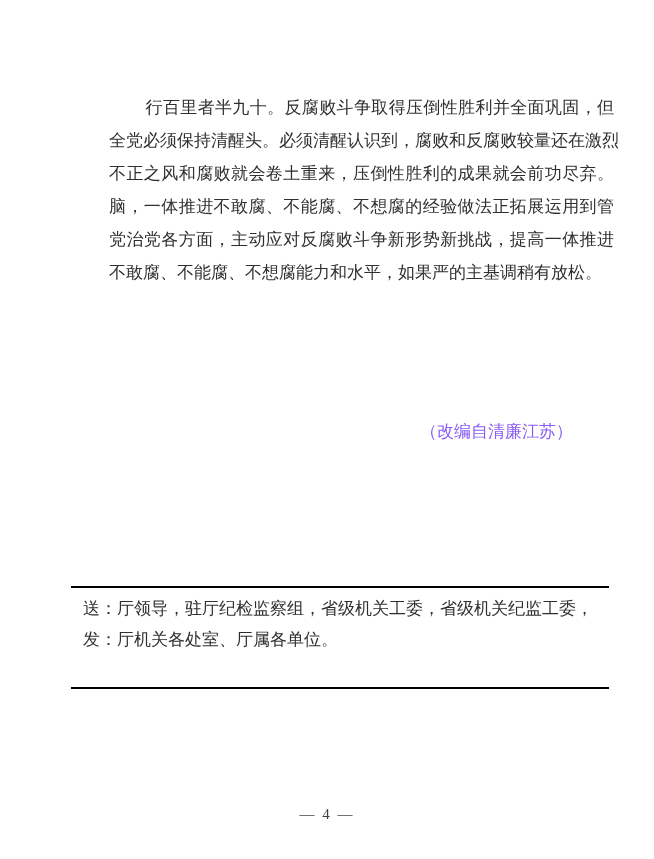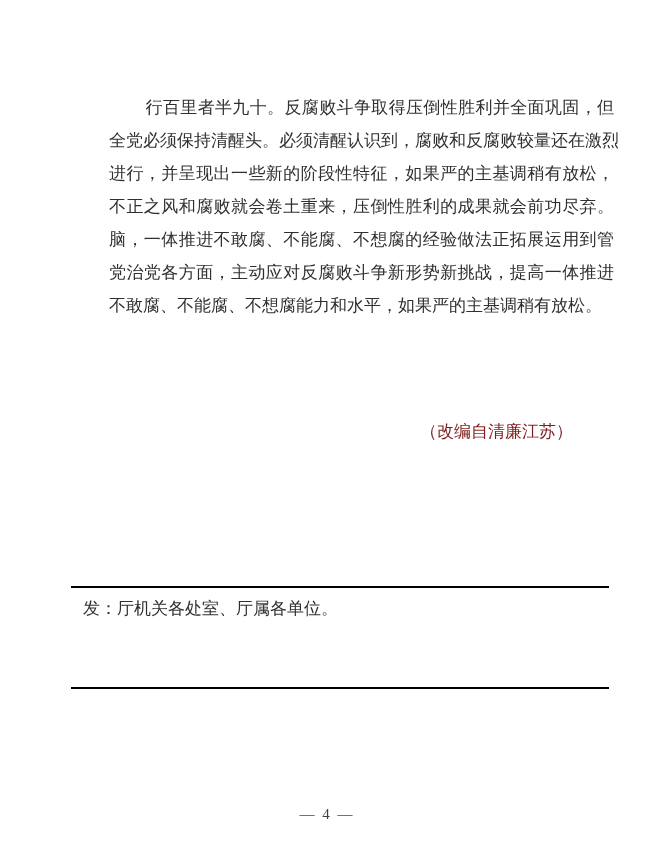--- a/index.html
+++ b/index.html
@@ -43,21 +43,21 @@
   }
   
   .attribution {
     position: absolute;
     left: 85px;
     top: 415px;
     width: 488px;
     font-size: 17px;
     line-height: 33px;
     text-align: right;
-    color: #7f1d1d;
+    color: #8b5cf6;
   }
   
   .rule {
     position: absolute;
     left: 71px;
     width: 538px;
     height: 2px;
     background: #000000;
   }
   .rule-top { top: 586px; }
@@ -88,32 +88,32 @@
   }
 </style>
 </head>
 <body>
 
 <div class="page">
 
   <div class="body-text">
     <div class="body-line first">行百里者半九十。反腐败斗争取得压倒性胜利并全面巩固，但</div>
     <div class="body-line">全党必须保持清醒头。必须清醒认识到，腐败和反腐败较量还在激烈</div>
-    <div class="body-line">进行，并呈现出一些新的阶段性特征，如果严的主基调稍有放松，</div>
     <div class="body-line">不正之风和腐败就会卷土重来，压倒性胜利的成果就会前功尽弃。</div>
     <div class="body-line">脑，一体推进不敢腐、不能腐、不想腐的经验做法正拓展运用到管</div>
     <div class="body-line">党治党各方面，主动应对反腐败斗争新形势新挑战，提高一体推进</div>
     <div class="body-line last">不敢腐、不能腐、不想腐能力和水平，如果严的主基调稍有放松。</div>
   </div>
 
   <div class="attribution">（改编自清廉江苏）</div>
 
   <div class="rule rule-top"></div>
 
   <div class="distribution">
+    <div class="distribution-line">送：厅领导，驻厅纪检监察组，省级机关工委，省级机关纪监工委，</div>
     <div class="distribution-line">发：厅机关各处室、厅属各单位。</div>
   </div>
 
   <div class="rule rule-bottom"></div>
 
   <div class="page-number">— 4 —</div>
 
 </div>
 
 </body></html>

